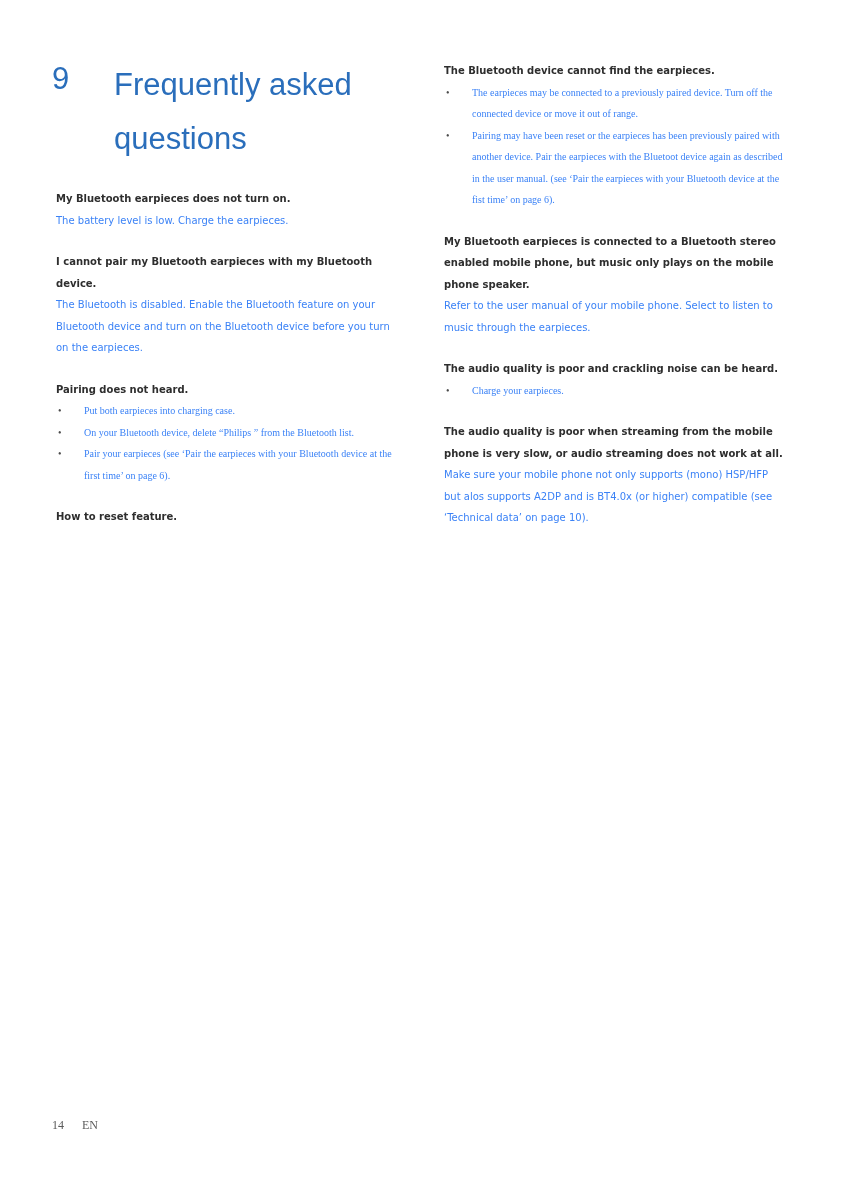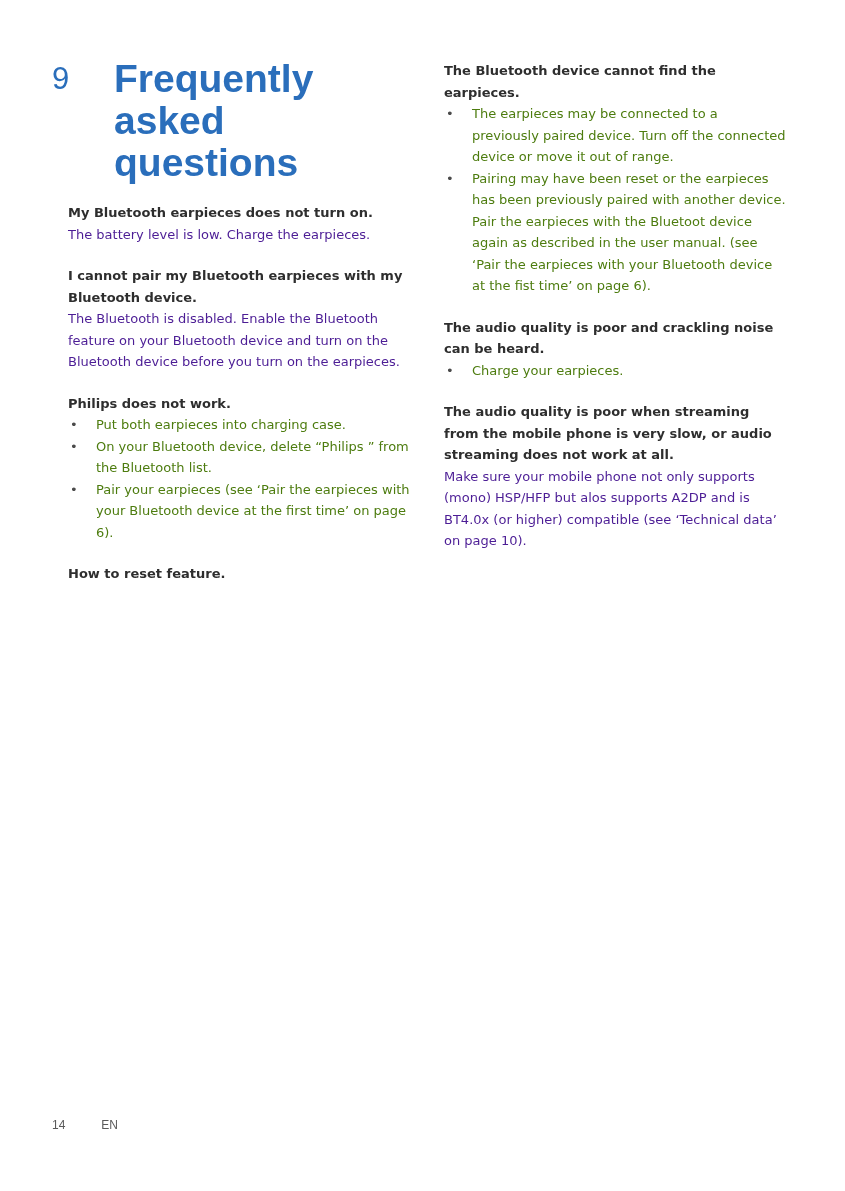--- a/index.html
+++ b/index.html
@@ -33,63 +33,63 @@
   }
   .chapter-num {
     font-size: 31px;
     line-height: 42px;
     font-weight: normal;
     width: 62px;
     flex: 0 0 62px;
     font-family: "Liberation Sans", sans-serif;
   }
   .chapter-title {
-    font-size: 39px;
-    line-height: 42px;
-    font-weight: bold;
+    font-size: 31px;
+    line-height: 54px;
+    font-weight: normal;
     font-family: "Liberation Sans", sans-serif;
   }
   
   .col {
     position: absolute;
     width: 342px;
-    font-size: 13px;
+    font-size: 10px;
     line-height: 21.5px;
   }
   .col-left {
-    left: 68px;
+    left: 56px;
     top: 188px;
-    margin-top: 14px;
   }
   .col-right {
     left: 444px;
     top: 60px;
   }
   .q {
     font-weight: bold;
     color: #2e2e2e;
     margin: 0;
   }
   .a {
     margin: 0;
-    color: #4c1d95;
+    color: #3b82f6;
   }
   .blk {
     margin-bottom: 20px;
   }
   ul.bullets {
     list-style: none;
     margin: 0;
     padding: 0;
   }
   ul.bullets li {
     position: relative;
     padding-left: 28px;
-    color: #4d7c0f;
+    color: #3b82f6;
     margin: 0 0 0 0;
+    font-family: Liberation Serif, serif;
   }
   ul.bullets li::before {
     content: "\2022";
     position: absolute;
     left: 2px;
     top: 0;
     color: #4a4a4a;
   }
   .gapline {
     display: inline-block;
@@ -100,22 +100,22 @@
     width: 52px;
   }
   
   .footer {
     position: absolute;
     left: 52px;
     top: 1118px;
     font-size: 12px;
     color: #5a5a5a;
     display: flex;
-    gap: 36px;
-    font-family: Liberation Sans, sans-serif;
+    gap: 18px;
+    font-family: Liberation Serif, serif;
   }
 </style>
 </head>
 <body>
 
 <div class="page">
 
   <div class="chapter">
     <div class="chapter-num">9</div>
     <div class="chapter-title">Frequently asked questions</div>
@@ -127,21 +127,21 @@
       <p class="q">My Bluetooth earpieces does not turn on.</p>
       <p class="a">The battery level is low. Charge the earpieces.</p>
     </div>
 
     <div class="blk">
       <p class="q">I cannot pair my Bluetooth earpieces with my Bluetooth device.</p>
       <p class="a">The Bluetooth is disabled. Enable the Bluetooth feature on your Bluetooth device and turn on the Bluetooth device before you turn on the earpieces.</p>
     </div>
 
     <div class="blk">
-      <p class="q">Philips does not work.</p>
+      <p class="q">Pairing does not heard.</p>
       <ul class="bullets">
         <li>Put both earpieces into charging case.</li>
         <li>On your Bluetooth device, delete “Philips ” from the Bluetooth list.</li>
         <li>Pair your earpieces (see ‘Pair the earpieces with your Bluetooth device at the first time’ on page 6).</li>
       </ul>
     </div>
 
     <div class="blk">
       <p class="q">How to reset feature.</p>
     </div>
@@ -151,20 +151,24 @@
   <div class="col col-right">
 
     <div class="blk">
       <p class="q">The Bluetooth device cannot find the earpieces.</p>
       <ul class="bullets">
         <li>The earpieces may be connected to a previously paired device. Turn off the connected device or move it out of range.</li>
         <li>Pairing may have been reset or the earpieces has been previously paired with another device. Pair the earpieces with the Bluetoot device again as described in the user manual. (see ‘Pair the earpieces with your Bluetooth device at the fist time’ on page 6).</li>
       </ul>
     </div>
 
+    <div class="blk">
+      <p class="q">My Bluetooth earpieces is connected to a Bluetooth stereo enabled mobile phone, but music only plays on the mobile phone speaker.</p>
+      <p class="a">Refer to the user manual of your mobile phone. Select to listen to music through the earpieces.</p>
+    </div>
 
     <div class="blk">
       <p class="q">The audio quality is poor and crackling noise can be heard.</p>
       <ul class="bullets">
         <li>Charge your earpieces.</li>
       </ul>
     </div>
 
     <div class="blk">
       <p class="q">The audio quality is poor when streaming from the mobile phone is very slow, or audio streaming does not work at all.</p>

